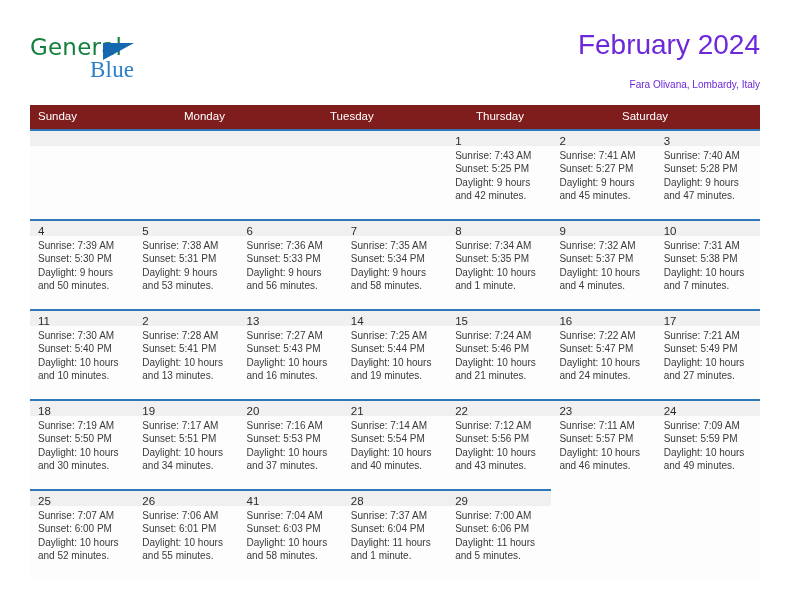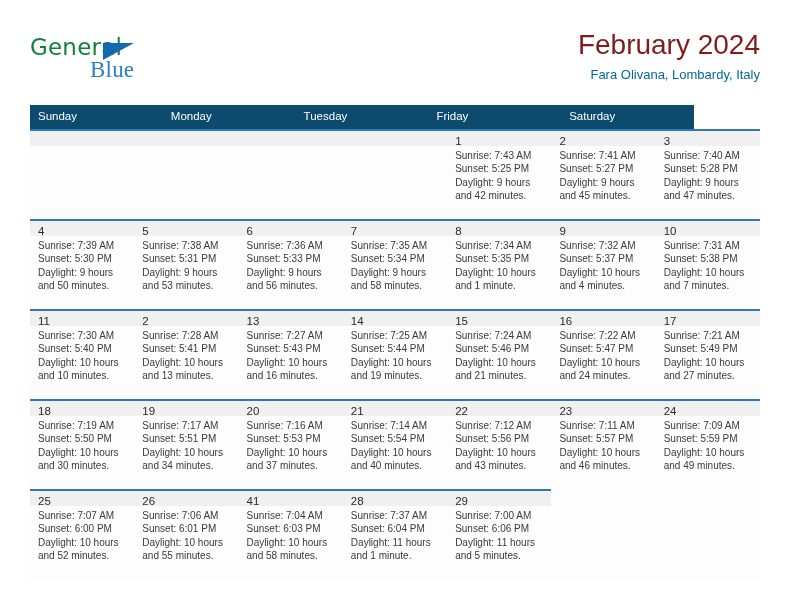--- a/index.html
+++ b/index.html
@@ -64,44 +64,44 @@
     font-family: Liberation Serif, serif;
   }
   .title-block {
     position: absolute;
     right: 0;
     top: 0;
     text-align: right;
   }
   .cal-title {
     font-size: 28px;
-    color: #7f1d1d;
+    color: #6d28d9;
     font-weight: normal;
     line-height: 34px;
     white-space: nowrap;
   }
   .cal-subtitle {
-    font-size: 13px;
-    color: #0369a1;
+    font-size: 10px;
+    color: #6d28d9;
     line-height: 22px;
-    margin-top: 2px;
+    margin-top: 12px;
     white-space: nowrap;
   }
 
   
   .calendar {
     position: absolute;
     left: 30px;
     top: 105px;
     width: 730px;
   }
   .weekdays {
     display: flex;
-    width: 664px;
-    background: #0c4a6e;
+    width: 730px;
+    background: #7f1d1d;
   }
   .weekday {
     flex: 1 1 0;
     box-sizing: border-box;
     padding: 4px 0 5px 8px;
     font-size: 11.5px;
     color: #ffffff;
     line-height: 15px;
     white-space: nowrap;
   }
@@ -164,21 +164,21 @@
       <div class="cal-subtitle">Fara Olivana, Lombardy, Italy</div>
     </div>
 
   </div>
 
   <div class="calendar">
     <div class="weekdays" id="weekday-row">
         <div class="weekday">Sunday</div>
         <div class="weekday">Monday</div>
         <div class="weekday">Tuesday</div>
-        <div class="weekday">Friday</div>
+        <div class="weekday">Thursday</div>
         <div class="weekday">Saturday</div>
       </div>
     <div id="weeks-container">
         <div class="week">
           <div class="day blank">
             <div class="daynum-band"><span class="daynum"></span></div>
           </div>
           <div class="day blank">
             <div class="daynum-band"><span class="daynum"></span></div>
           </div>

